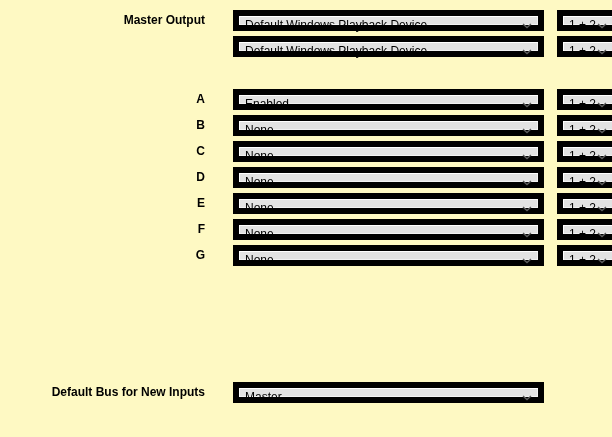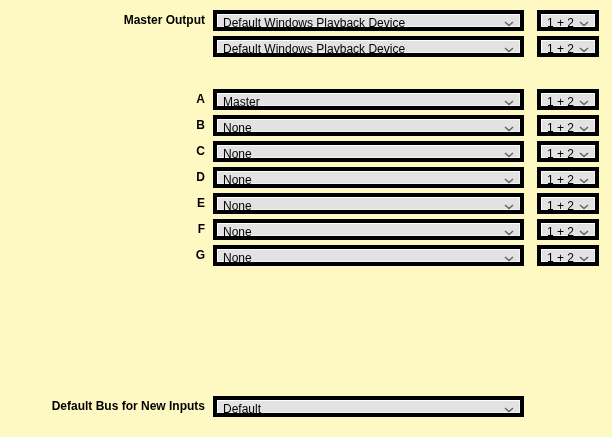--- a/index.html
+++ b/index.html
@@ -16,23 +16,24 @@
   .row-label {
     position: absolute; left: 0; top: 0;
     width: 205px; height: 21px; line-height: 21px;
     text-align: right;
     font-size: 12px; font-weight: bold; color: #000000;
     white-space: nowrap;
   }
   .combo {
     position: absolute; top: 0; height: 21px;
     background: #e2e2e2;
-    border: 4px solid #000000;
+    border: 6px solid #000000;
     box-shadow: inset 1px 1px 0 #ffffff, inset -1px -1px 0 #f2f2f2;
     cursor: default;
+    margin-left: 20px;
   }
   .combo-device { left: 213px; width: 311px; }
   .combo-channel { left: 537px; width: 62px; text-align: center; }
   .combo-value {
     position: absolute; left: 6px; top: 0;
     height: 19px; line-height: 19px;
     font-size: 12px; color: #000000;
     white-space: nowrap; overflow: hidden; max-width: 280px;
   }
   .combo-channel .combo-value { max-width: 40px; }
@@ -82,21 +83,21 @@
           <svg width="10" height="6" viewBox="0 0 10 6">
             <polyline points="1,1 5,4.6 9,1" fill="none" stroke="#5f5f5f" stroke-width="1.3"></polyline>
           </svg>
         </span>
     </div>
   </div>
 
   <div class="row" style="top:89px">
     <div class="row-label">A</div>
     <div class="combo combo-device">
-      <span class="combo-value">Master</span>
+      <span class="combo-value">Enabled</span>
       <span class="chevron">
           <svg width="10" height="6" viewBox="0 0 10 6">
             <polyline points="1,1 5,4.6 9,1" fill="none" stroke="#5f5f5f" stroke-width="1.3"></polyline>
           </svg>
         </span>
     </div>
     <div class="combo combo-channel">
       <span class="combo-value">1 + 2</span>
       <span class="chevron">
           <svg width="10" height="6" viewBox="0 0 10 6">
@@ -219,24 +220,24 @@
     <div class="combo combo-channel">
       <span class="combo-value">1 + 2</span>
       <span class="chevron">
           <svg width="10" height="6" viewBox="0 0 10 6">
             <polyline points="1,1 5,4.6 9,1" fill="none" stroke="#5f5f5f" stroke-width="1.3"></polyline>
           </svg>
         </span>
     </div>
   </div>
 
-  <div class="row" style="top:396px">
+  <div class="row" style="top:382px">
     <div class="row-label">Default Bus for New Inputs</div>
     <div class="combo combo-device">
-      <span class="combo-value">Default</span>
+      <span class="combo-value">Master</span>
       <span class="chevron">
           <svg width="10" height="6" viewBox="0 0 10 6">
             <polyline points="1,1 5,4.6 9,1" fill="none" stroke="#5f5f5f" stroke-width="1.3"></polyline>
           </svg>
         </span>
     </div>
   </div>
 
 </div>
 

